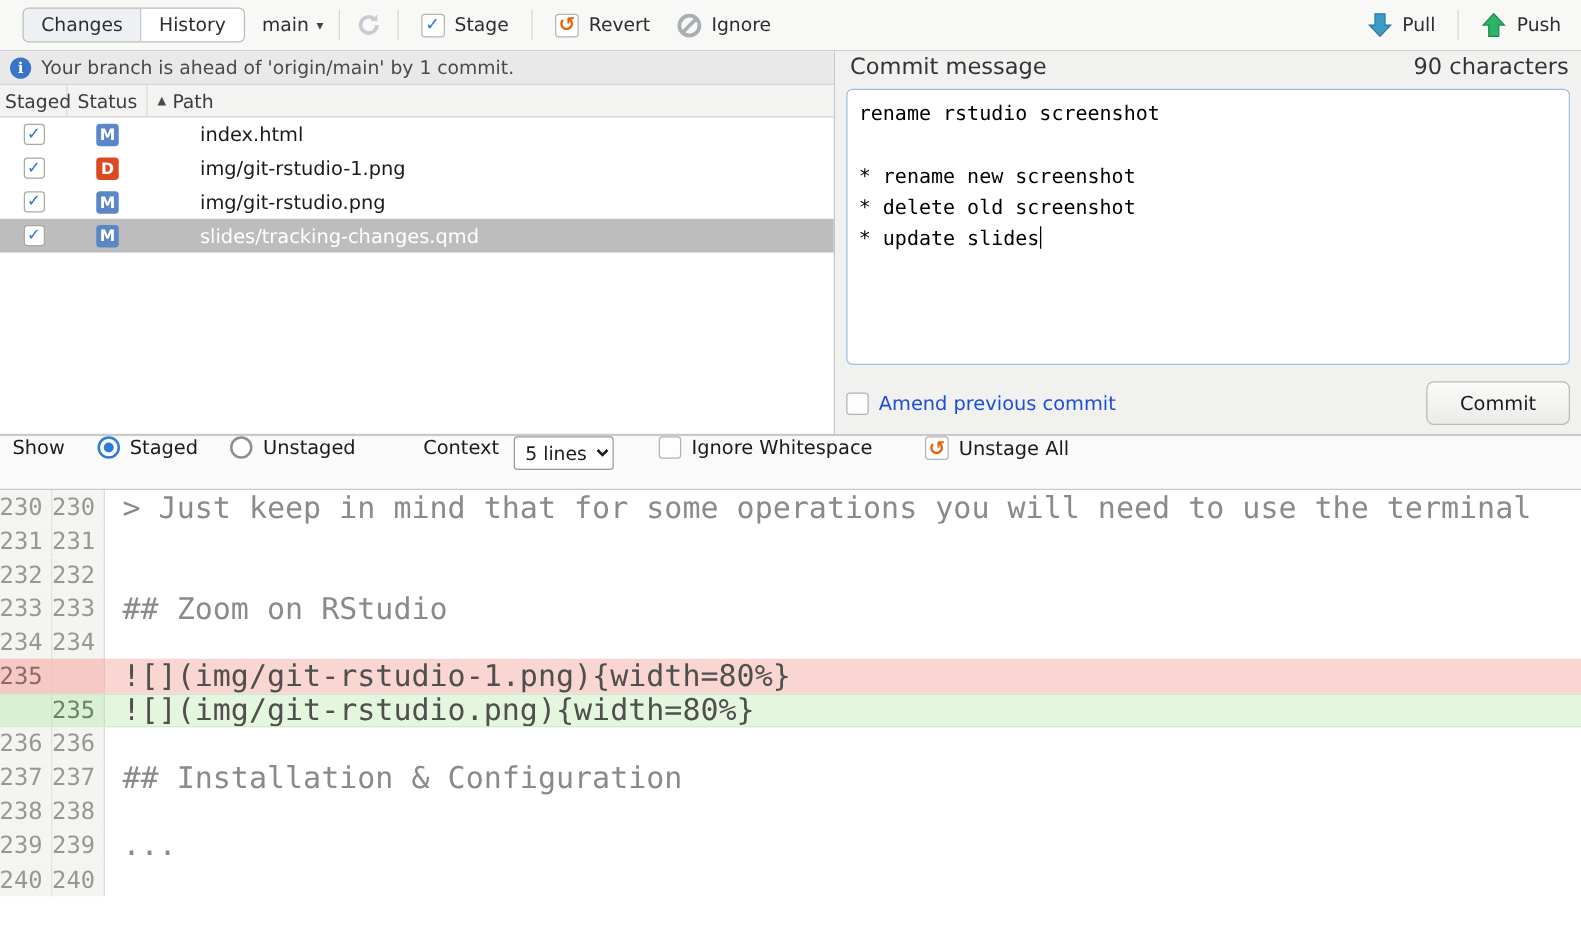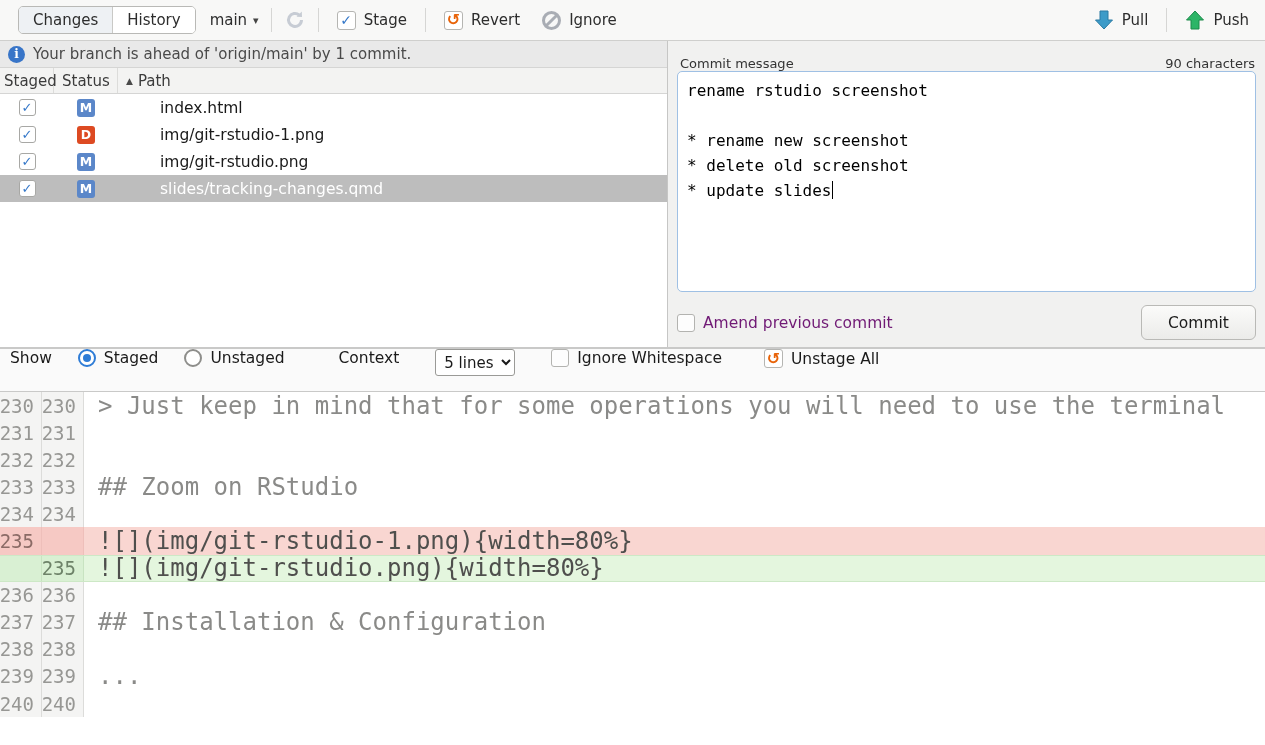--- a/index.html
+++ b/index.html
@@ -44,26 +44,26 @@
   .file-row.selected { background:#bdbdbd; color:#ffffff; }
   .cell-staged { width:54px; display:flex; justify-content:center; }
   .cell-status { width:64px; display:flex; justify-content:center; }
   .cell-path { flex:1; padding-left:42px; }
   .cbx { width:17px; height:17px; background:#fff; border:1px solid #a8a8a5; border-radius:3px; display:flex; align-items:center; justify-content:center; font-size:13px; font-weight:bold; color:#3578c9; line-height:1; }
   .badge { width:18px; height:18px; border-radius:3px; color:#fff; font-size:12.5px; font-weight:bold; display:flex; align-items:center; justify-content:center; font-family:"DejaVu Sans", sans-serif; }
   .badge.m { background:#5b87c9; }
   .badge.d { background:#dd4a22; }
 
   
-  .commit-label-row { height:30px; display:flex; align-items:flex-end; justify-content:space-between; font-size:13px; color:#333; padding:2px 1px 0 3px; }
+  .commit-label-row { height:30px; display:flex; align-items:flex-start; justify-content:space-between; font-size:18px; color:#333; padding:2px 1px 0 3px; }
   .commit-box { position:relative; width:100%; height:221px; background:#fff; border:1px solid #9fc0e4; border-radius:5px; padding:6px 9px; font-family:"DejaVu Sans Mono", "Liberation Mono", monospace; font-size:16px; line-height:25px; color:#000; overflow:hidden; cursor:text; }
   .commit-box .msg { white-space:pre; }
   .caret-bar { display:inline-block; width:1px; height:18px; background:#000; vertical-align:-3px; }
   .commit-actions { display:flex; align-items:center; justify-content:space-between; margin-top:13px; }
-  .amend { display:flex; align-items:center; gap:8px; font-size:15.5px; color:#701a75; cursor:pointer; }
+  .amend { display:flex; align-items:center; gap:8px; font-size:15.5px; color:#1d4ed8; cursor:pointer; }
   .cbx-empty { width:18px; height:18px; background:#fdfdfd; border:1px solid #b3b3b0; border-radius:3px; flex:none; }
   .commit-btn { width:115px; height:35px; background:linear-gradient(#fbfbfa,#ebebe9); border:1px solid #b9b9b6; border-radius:6px; font-size:15.5px; color:#1a1a1a; font-family:inherit; cursor:pointer; }
 
   .h-divider { height:2px; flex:none; background:#c9c9c8; }
 
   
   .show-bar { height:43px; flex:none; background:#fafafa; border-bottom:1px solid #c9c9c8; display:flex; align-items:flex-start; padding:0 10px; font-size:15.5px; color:#1a1a1a; }
   .radio { width:18px; height:18px; border-radius:50%; border:2px solid #8e8e8b; background:#fff; flex:none; position:relative; }
   .radio.on { border-color:#2e7cd6; }
   .radio.on::after { content:""; position:absolute; left:3px; top:3px; width:8px; height:8px; border-radius:50%; background:#2e7cd6; }
@@ -224,21 +224,21 @@
     <span>Show</span>
     <div class="sb-group" style="margin-left:26px;">
       <span class="radio on"></span>
       <span>Staged</span>
     </div>
     <div class="sb-group" style="margin-left:26px;">
       <span class="radio"></span>
       <span>Unstaged</span>
     </div>
     <span style="margin-left:54px;">Context</span>
-    <select class="ctx-select" style="margin-left:36px;">
+    <select class="ctx-select" style="margin-left:12px;">
       <option>5 lines</option>
     </select>
     <div class="sb-group" style="margin-left:36px;">
       <span class="cbx-empty"></span>
       <span>Ignore Whitespace</span>
     </div>
     <div class="sb-group" style="margin-left:42px;">
       <span class="icon-box">
           <span class="rev">↺</span>
         </span>

